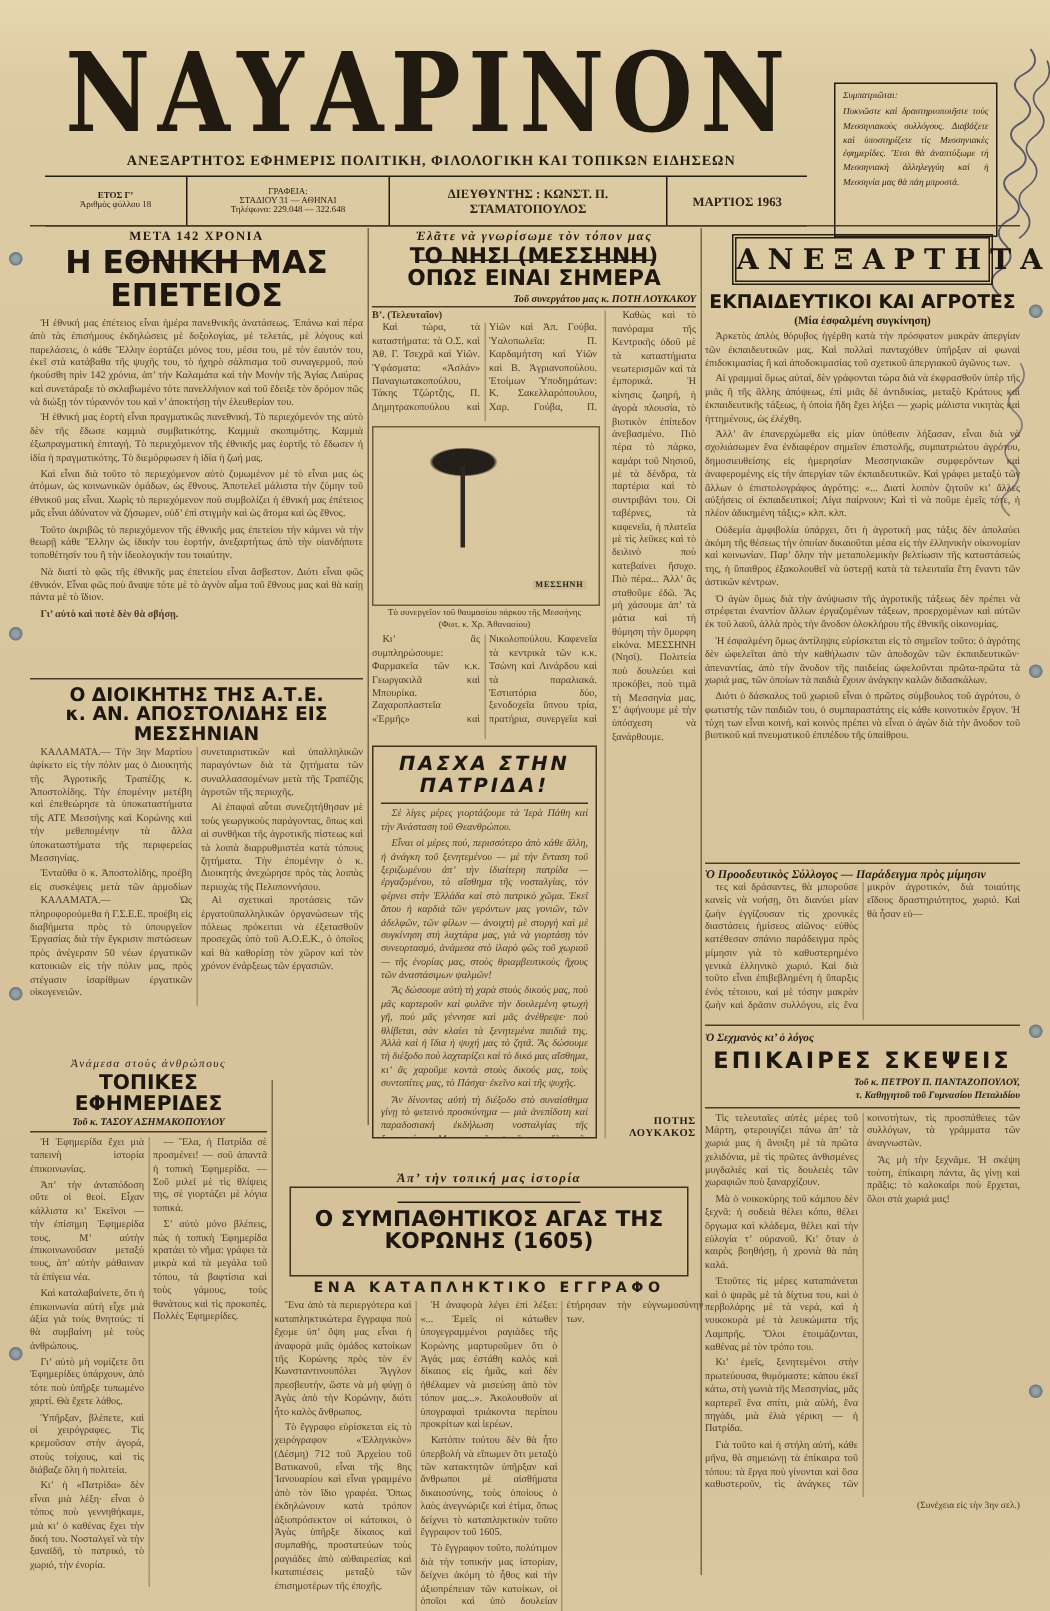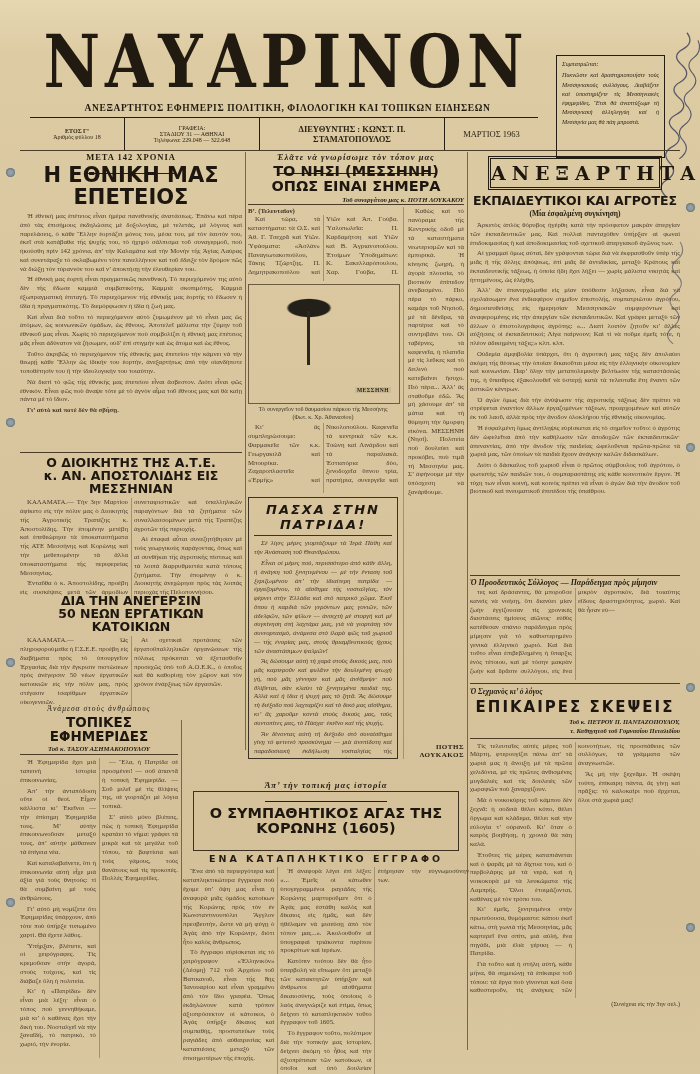--- a/index.html
+++ b/index.html
@@ -12,21 +12,21 @@
     font-family:"DejaVu Serif",serif;font-weight:bold;font-size:62px;line-height:1;
     letter-spacing:5px;color:#211a10;transform:scaleY(1.18);transform-origin:top;}
   .mast-sub{position:absolute;left:35px;top:103px;width:505px;text-align:center;
     font-weight:bold;font-size:9.5px;letter-spacing:.6px;color:#241d12;}
   .infobar{position:absolute;left:30px;top:117px;width:508px;height:32px;
     border-top:1px solid #241d12;border-bottom:1px solid #241d12;display:flex;align-items:stretch;font-size:6px;color:#2c2416;}
   .infobar .cell{display:flex;flex-direction:column;justify-content:center;text-align:center;padding:1px 3px;}
   .c1{width:88px;}
   .c2{width:128px;border-left:1px solid #241d12;border-right:1px solid #241d12;}
   .c3{width:178px;border-right:1px solid #241d12;font-weight:bold;font-size:8.5px;}
-  .c4{flex:1;font-weight:normal;font-size:8.5px;}
+  .c4{flex:1;font-weight:bold;font-size:8.5px;}
   .promo{position:absolute;left:556px;top:55px;width:97px;height:95px;border:1px solid #241d12;
     padding:3px 5px;font-size:6.2px;line-height:1.5;font-style:italic;color:#2c2416;text-align:justify;}
   .promo .ph{font-style:italic;margin-bottom:2px;}
   .hw{position:absolute;opacity:.75;}
   .top-rule{position:absolute;left:20px;top:150px;width:660px;border-top:1px solid #4a3c26;}
   .vrule{position:absolute;width:0;border-left:1px solid #77664a;}
   
   .kicker{font-weight:bold;text-align:center;font-size:8.5px;letter-spacing:1px;color:#241d12;}
   .kicker u{text-decoration:none;border-bottom:1px solid #241d12;padding-bottom:11px;}
   .h-sans{font-family:"DejaVu Sans",sans-serif;font-weight:bold;text-align:center;color:#1d1710;line-height:1.05;}
@@ -173,24 +173,20 @@
       <div>κ. ΑΝ. ΑΠΟΣΤΟΛΙΔΗΣ ΕΙΣ ΜΕΣΣΗΝΙΑΝ</div>
     </div>
     <div class="bt twocol">
       <p>ΚΑΛΑΜΑΤΑ.— Τὴν 3ην Μαρτίου ἀφίκετο εἰς τὴν πόλιν μας ὁ Διοικητὴς τῆς Ἀγροτικῆς Τραπέζης κ. Ἀποστολίδης. Τὴν ἐπομένην μετέβη καὶ ἐπεθεώρησε τὰ ὑποκαταστήματα τῆς ΑΤΕ Μεσσήνης καὶ Κορώνης καὶ τὴν μεθεπομένην τὰ ἄλλα ὑποκαταστήματα τῆς περιφερείας Μεσσηνίας.</p>
       <p>Ἐνταῦθα ὁ κ. Ἀποστολίδης, προέβη εἰς συσκέψεις μετὰ τῶν ἁρμοδίων συνεταιριστικῶν καὶ ὑπαλληλικῶν παραγόντων διὰ τὰ ζητήματα τῶν συναλλασσομένων μετὰ τῆς Τραπέζης ἀγροτῶν τῆς περιοχῆς.</p>
       <p>Αἱ ἐπαφαὶ αὗται συνεζητήθησαν μὲ τοὺς γεωργικοὺς παράγοντας, ὅπως καὶ αἱ συνθῆκαι τῆς ἀγροτικῆς πίστεως καὶ τὰ λοιπὰ διαρρυθμιστέα κατὰ τόπους ζητήματα. Τὴν ἐπομένην ὁ κ. Διοικητὴς ἀνεχώρησε πρὸς τὰς λοιπὰς περιοχὰς τῆς Πελοποννήσου.</p>
     </div>
   </div>
 
   <div class="houses">
-    <div class="h-sans">
-      <div>ΔΙΑ ΤΗΝ ΑΝΕΓΕΡΣΙΝ</div>
-      <div>50 ΝΕΩΝ ΕΡΓΑΤΙΚΩΝ ΚΑΤΟΙΚΙΩΝ</div>
-    </div>
     <div class="bt twocol">
       <p>ΚΑΛΑΜΑΤΑ.— Ὡς πληροφορούμεθα ἡ Γ.Σ.Ε.Ε. προέβη εἰς διαβήματα πρὸς τὸ ὑπουργεῖον Ἐργασίας διὰ τὴν ἔγκρισιν πιστώσεων πρὸς ἀνέγερσιν 50 νέων ἐργατικῶν κατοικιῶν εἰς τὴν πόλιν μας, πρὸς στέγασιν ἰσαρίθμων ἐργατικῶν οἰκογενειῶν.</p>
       <p>Αἱ σχετικαὶ προτάσεις τῶν ἐργατοϋπαλληλικῶν ὀργανώσεων τῆς πόλεως πρόκειται νὰ ἐξετασθοῦν προσεχῶς ὑπὸ τοῦ Α.Ο.Ε.Κ., ὁ ὁποῖος καὶ θὰ καθορίσῃ τὸν χῶρον καὶ τὸν χρόνον ἐνάρξεως τῶν ἐργασιῶν.</p>
     </div>
   </div>
 
   <div class="press">
     <div class="kicker">Ἀνάμεσα στοὺς ἀνθρώπους</div>
     <div class="h-sans">ΤΟΠΙΚΕΣ ΕΦΗΜΕΡΙΔΕΣ</div>
     <div class="byline">Τοῦ κ. ΤΑΣΟΥ ΑΣΗΜΑΚΟΠΟΥΛΟΥ</div>

